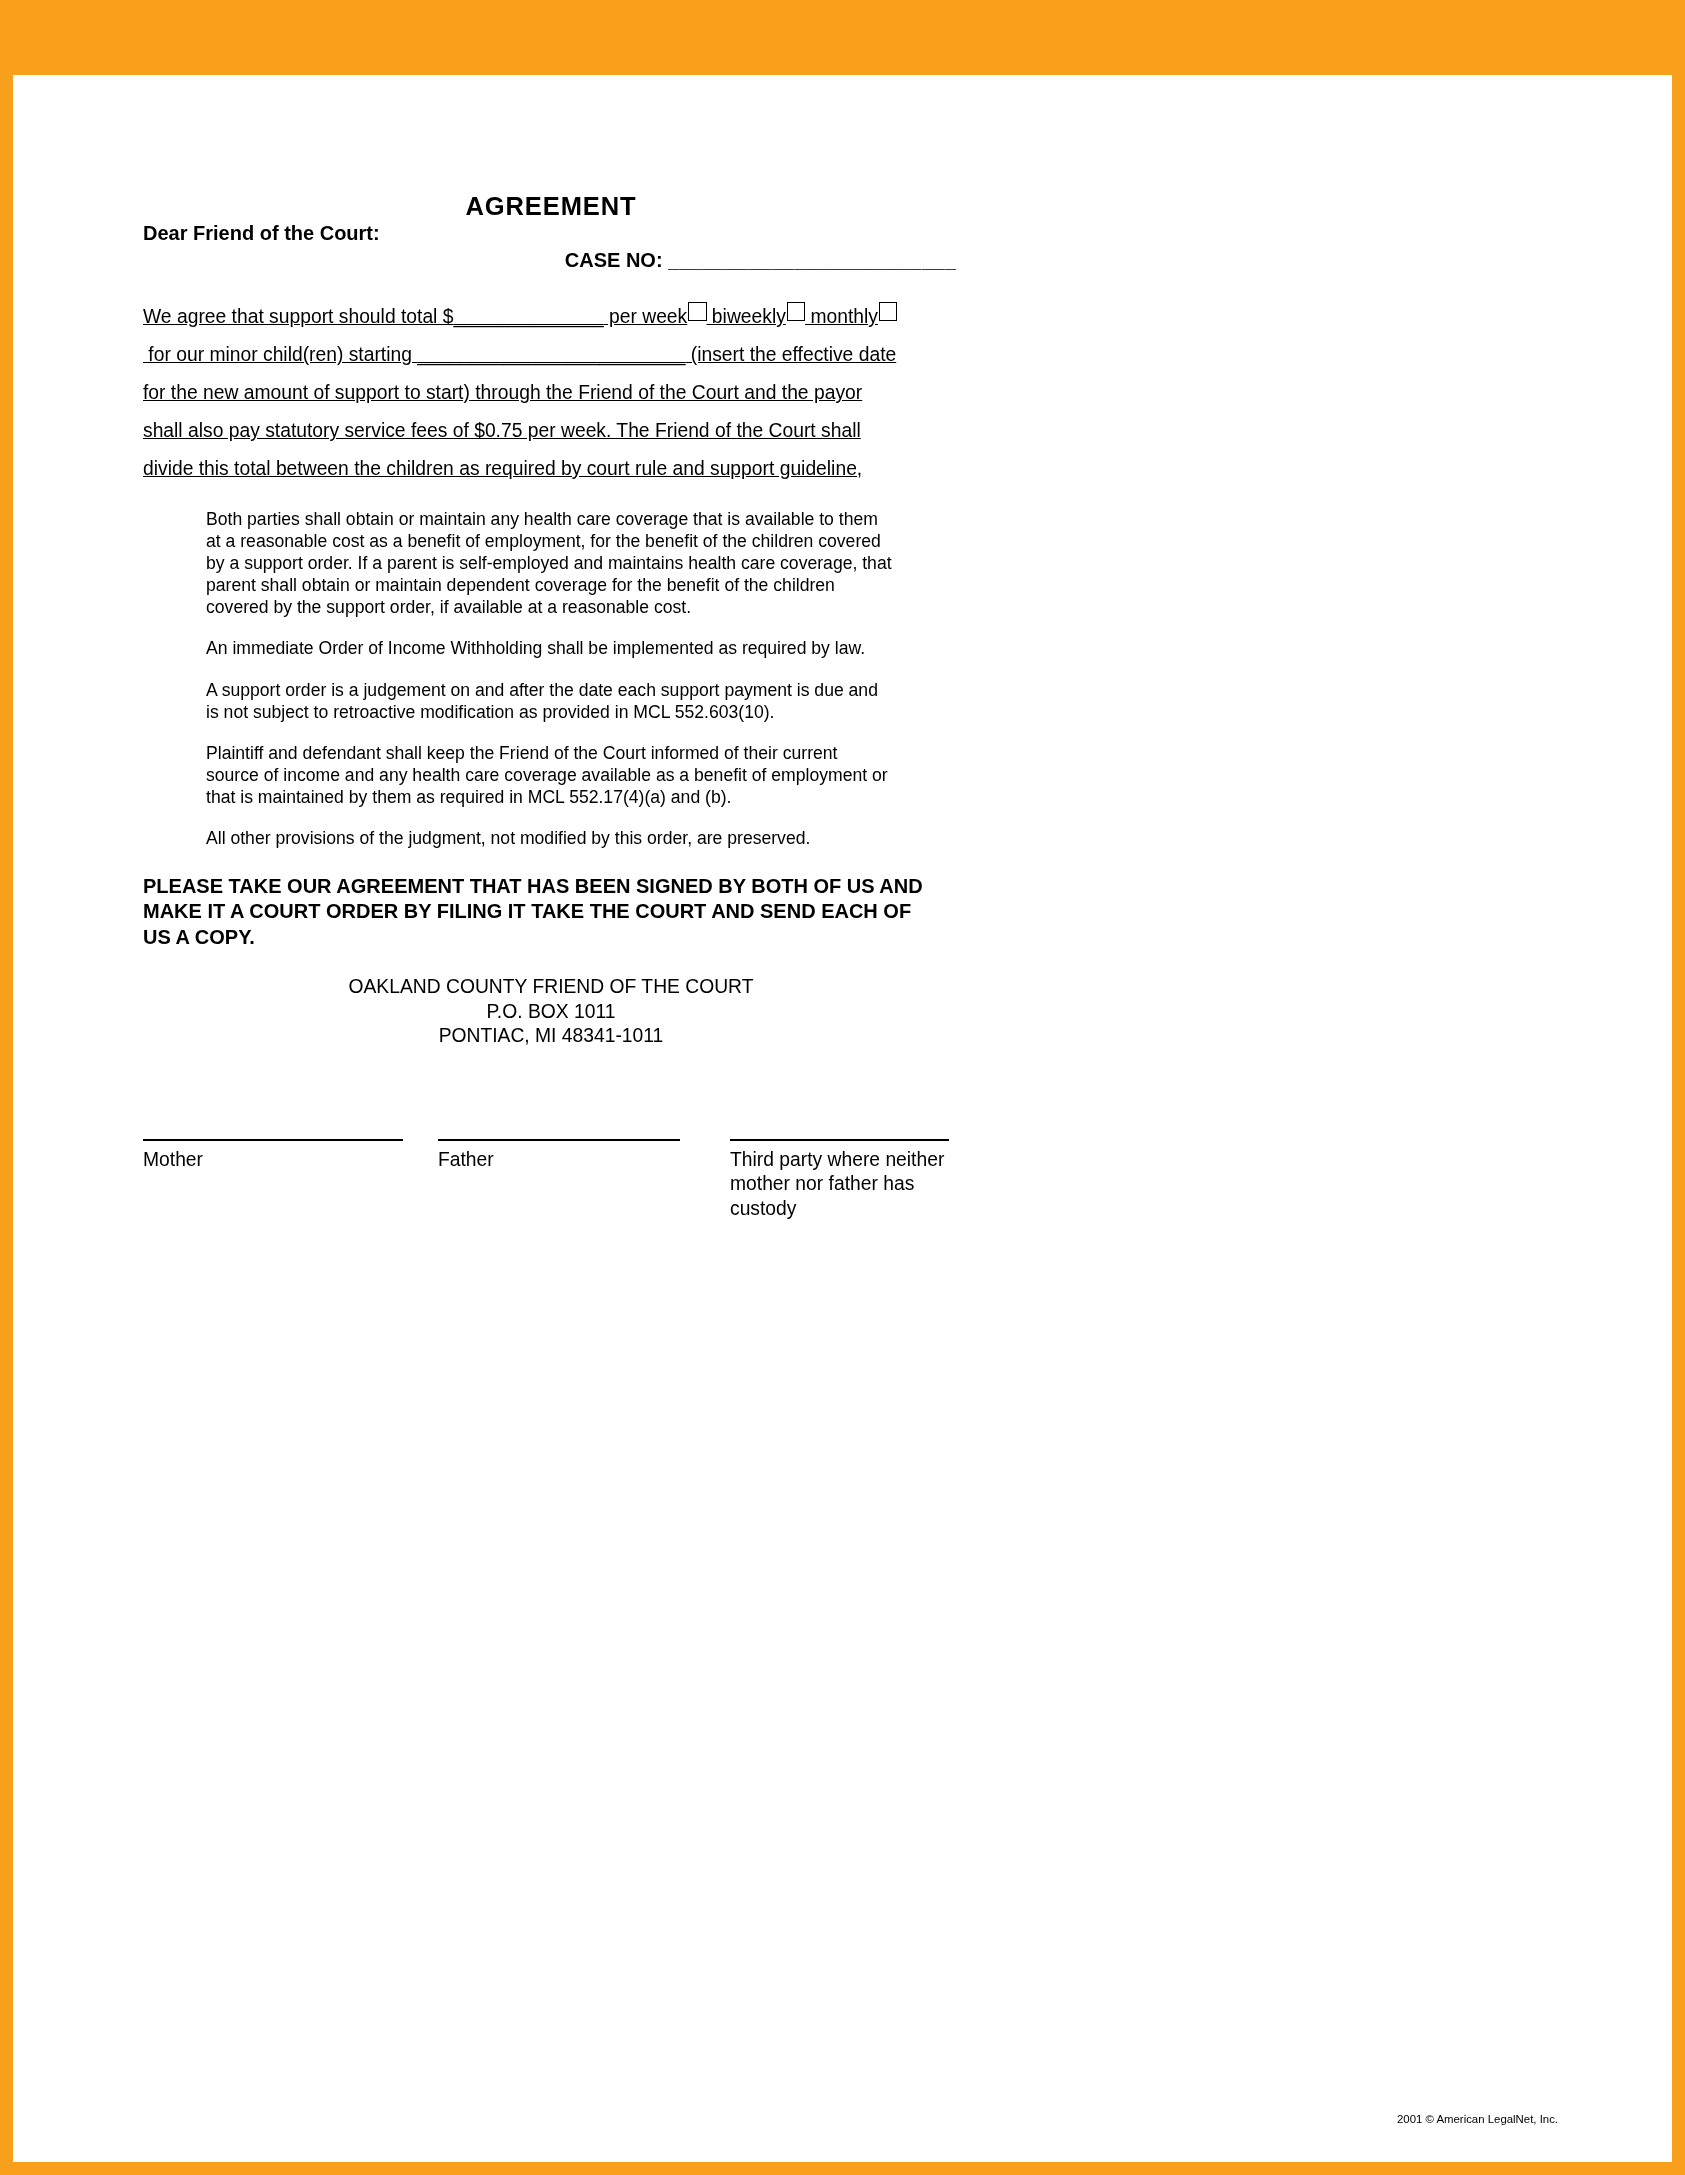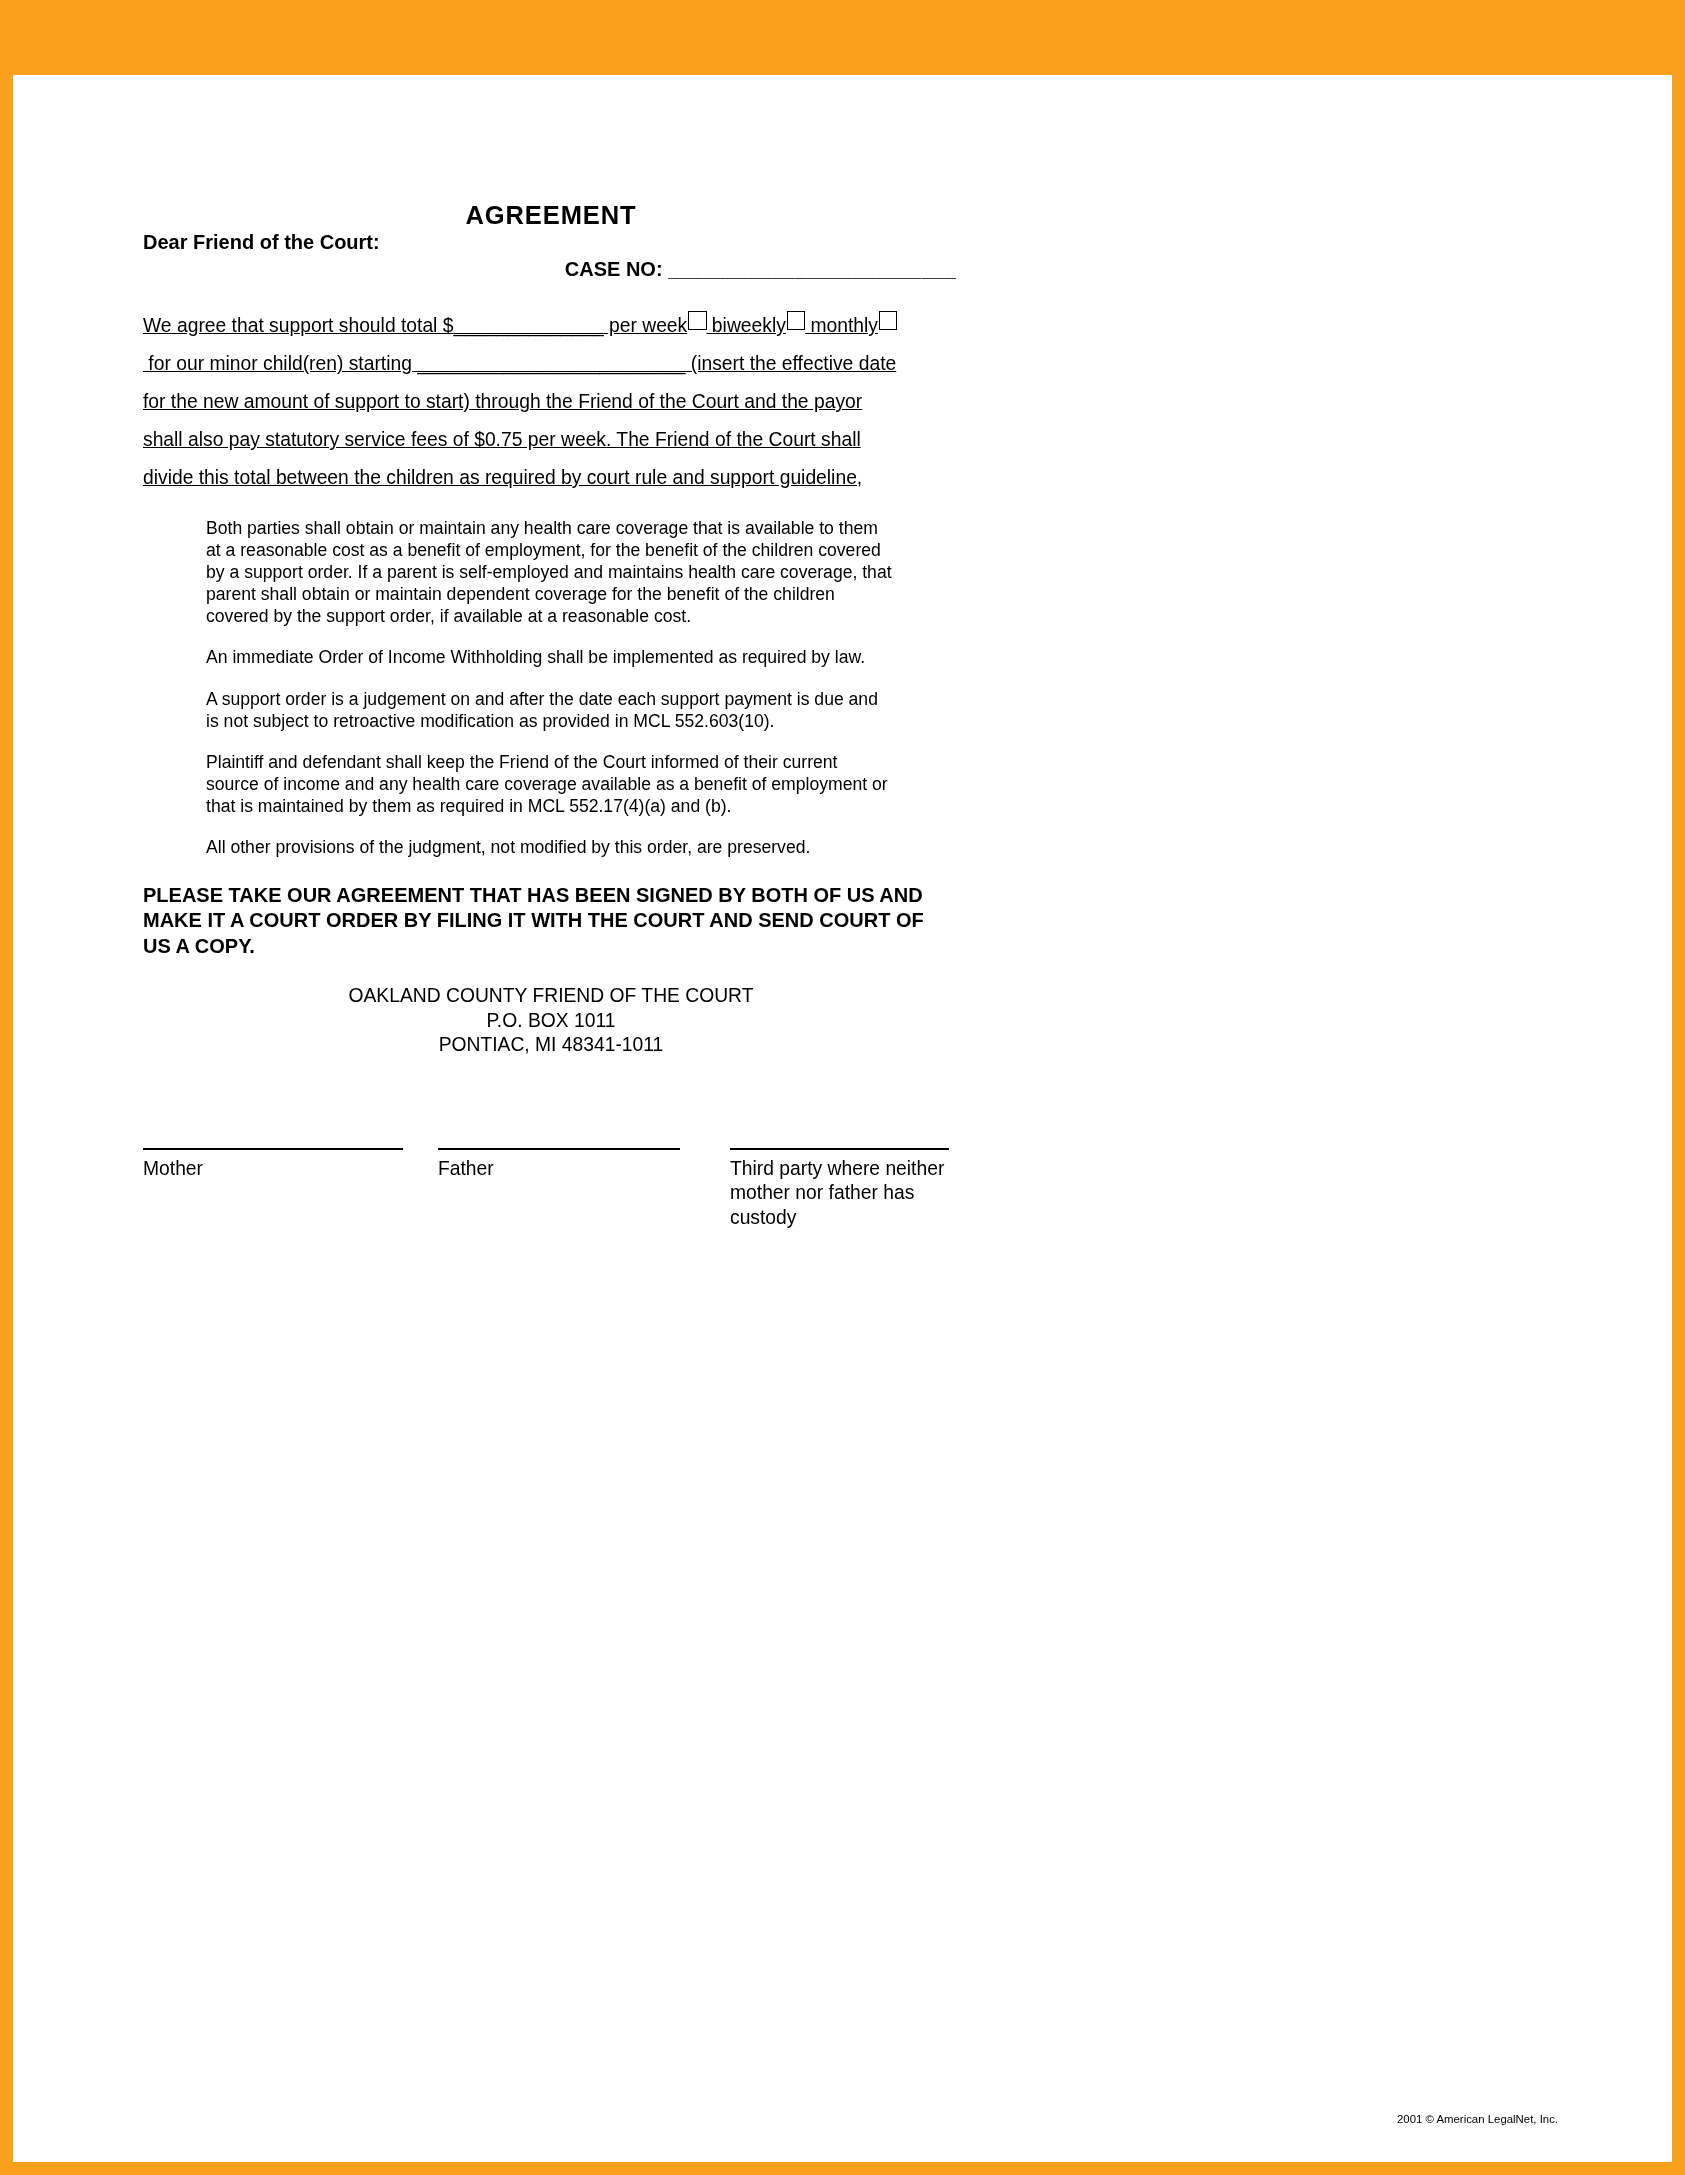--- a/index.html
+++ b/index.html
@@ -13,21 +13,21 @@
     border-left: 13px solid #F8A01C;
     border-right: 13px solid #F8A01C;
     border-bottom: 13px solid #F8A01C;
     font-family: "Liberation Sans", sans-serif;
     color: #000000;
     overflow: hidden;
   }
   .content {
     position: absolute;
     left: 130px;
-    top: 75px;
+    top: 66px;
     width: 816px;
   }
   .title {
     margin-top: 51px;
     text-align: center;
     font-size: 25.5px;
     font-weight: bold;
     letter-spacing: 0.9px;
   }
   .salutation {
@@ -126,21 +126,21 @@
     <div class="provisions">
       <p class="provision">Both parties shall obtain or maintain any health care coverage that is available to them at a reasonable cost as a benefit of employment, for the benefit of the children covered by a support order. If a parent is self-employed and maintains health care coverage, that parent shall obtain or maintain dependent coverage for the benefit of the children covered by the support order, if available at a reasonable cost.</p>
       <p class="provision">An immediate Order of Income Withholding shall be implemented as required by law.</p>
       <p class="provision">A support order is a judgement on and after the date each support payment is due and is not subject to retroactive modification as provided in MCL 552.603(10).</p>
       <p class="provision">Plaintiff and defendant shall keep the Friend of the Court informed of their current source of income and any health care coverage available as a benefit of employment or that is maintained by them as required in MCL 552.17(4)(a) and (b).</p>
       <p class="provision">All other provisions of the judgment, not modified by this order, are preserved.</p>
     </div>
 
     <div class="closing">
       <div>PLEASE TAKE OUR AGREEMENT THAT HAS BEEN SIGNED BY BOTH OF US AND</div>
-      <div>MAKE IT A COURT ORDER BY FILING IT WITH THE COURT AND SEND COURT OF</div>
+      <div>MAKE IT A COURT ORDER BY FILING IT TAKE THE COURT AND SEND EACH OF</div>
       <div>US A COPY.</div>
     </div>
 
     <div class="address">
       <div>OAKLAND COUNTY FRIEND OF THE COURT</div>
       <div>P.O. BOX 1011</div>
       <div>PONTIAC, MI 48341-1011</div>
     </div>
 
     <div class="signatures">

